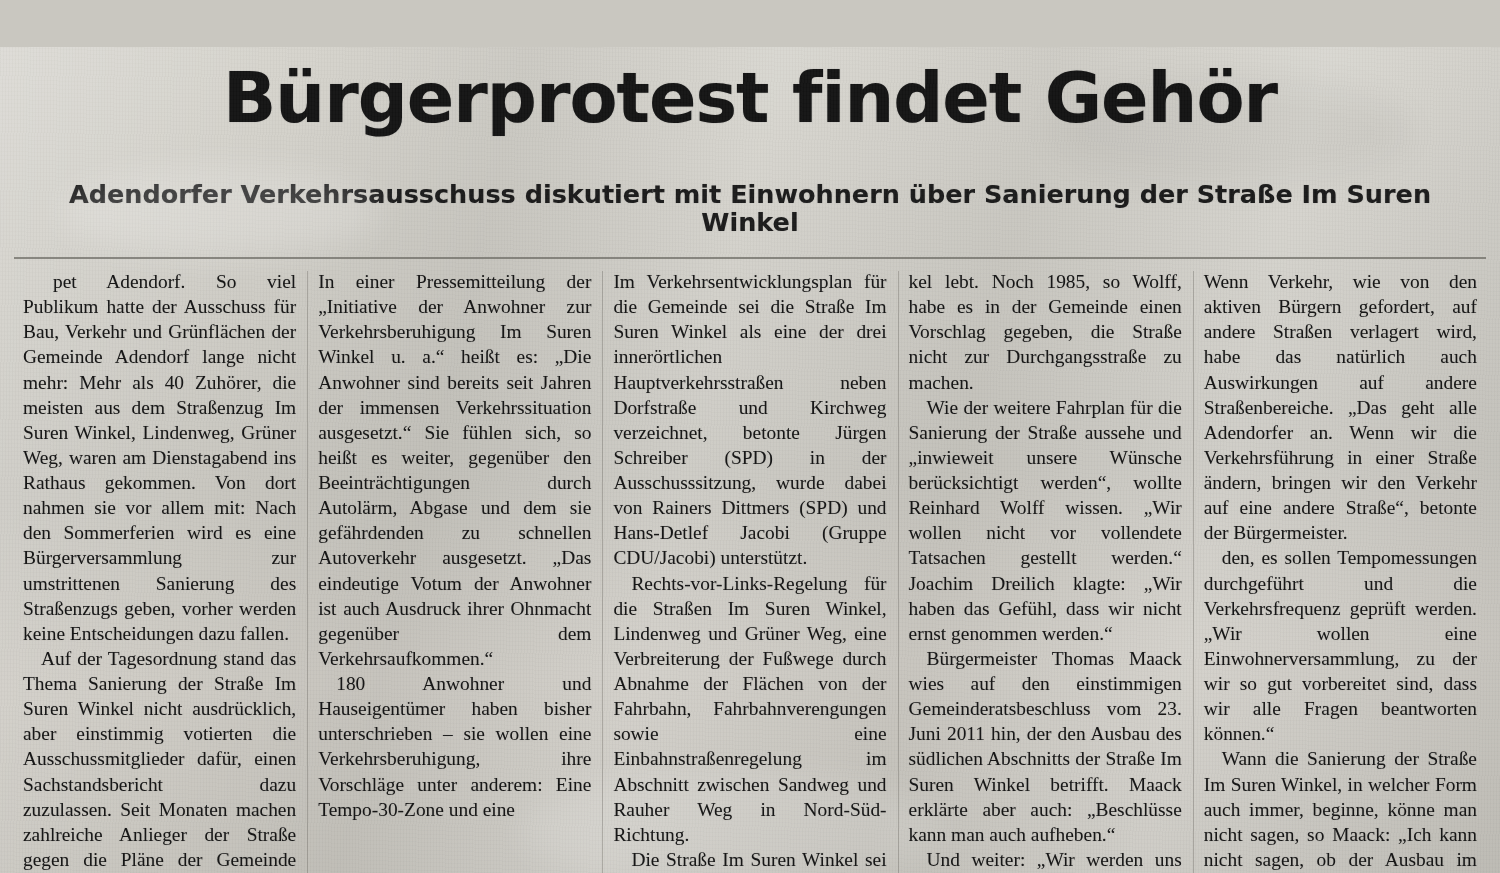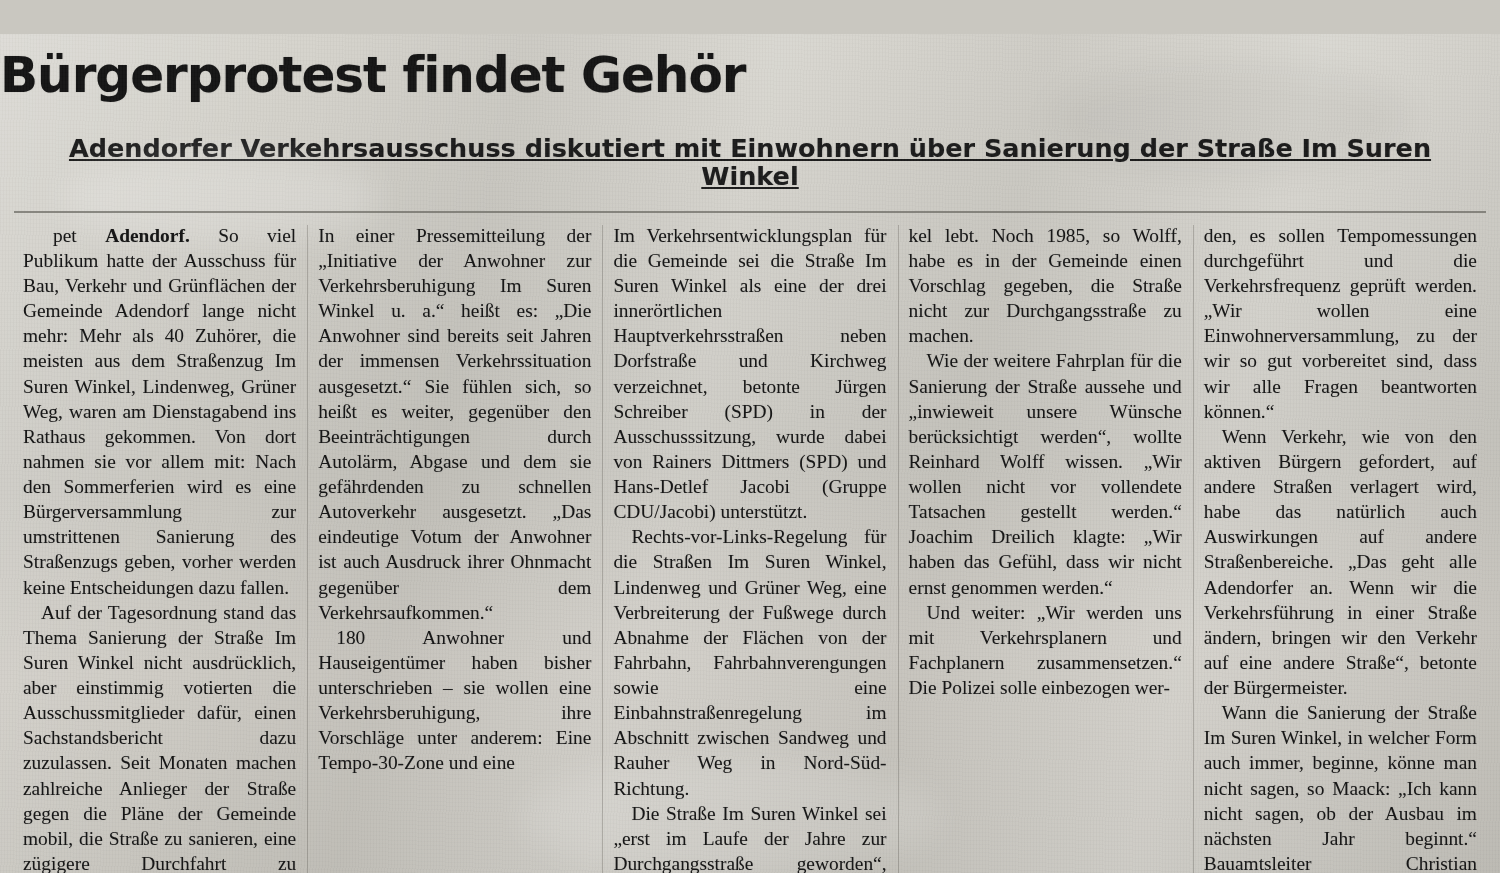--- a/index.html
+++ b/index.html
@@ -27,40 +27,40 @@
   .grain {
     position: absolute;
     inset: 0;
     pointer-events: none;
     opacity: 0.5;
     background-image:
       repeating-linear-gradient(91deg, rgba(0,0,0,0.035) 0 1px, rgba(255,255,255,0.028) 1px 3px),
       repeating-linear-gradient(2deg, rgba(0,0,0,0.025) 0 1px, rgba(255,255,255,0.02) 1px 4px);
   }
   .headline {
+    text-align: center;
     font-family: "DejaVu Sans", sans-serif;
     font-weight: bold;
-    font-size: 50px;
+    font-size: 70px;
     letter-spacing: -1px;
     line-height: 1.0;
     padding-top: 16px;
     color: #141414;
     text-shadow: 0 0 1px rgba(60,60,60,0.45);
   }
   .subhead {
     text-align: center;
     font-family: "DejaVu Sans", sans-serif;
     font-weight: bold;
     font-size: 25.5px;
     line-height: 1.1;
     margin-top: 34px;
     color: #1b1b1b;
     padding: 0 60px;
     text-shadow: 0 0 1px rgba(70,70,70,0.35);
-    text-decoration: underline;
   }
   .rule {
     height: 2px;
     background: #6e6c66;
     margin: 14px 14px 0 14px;
     opacity: 0.75;
   }
   .columns {
     display: flex;
     margin: 10px 12px 0 12px;
@@ -93,21 +93,21 @@
     text-shadow: 0 0 1px rgba(80,80,80,0.25);
   }
   .col p + p {
     text-indent: 18px;
     font-family: Liberation Serif, serif;
   }
   .col p.first {
     text-indent: 30px;
   }
   .col p b {
-    font-weight: bold;
+    font-weight: normal;
   }
   .smudge {
     position: absolute;
     pointer-events: none;
     border-radius: 50%;
     filter: blur(16px);
   }
   .s1 { left: 60px; top: 120px; width: 320px; height: 90px; background: rgba(255,255,255,0.18); }
   .s2 { right: 90px; top: 30px; width: 360px; height: 110px; background: rgba(0,0,0,0.035); }
   .s3 { left: 520px; bottom: 30px; width: 420px; height: 120px; background: rgba(255,255,255,0.12); }
@@ -135,21 +135,22 @@
       <p>180 Anwohner und Hauseigentümer haben bisher unterschrieben – sie wollen eine Verkehrsberuhigung, ihre Vorschläge unter anderem: Eine Tempo-30-Zone und eine</p>
     </div>
     <div class="col">
       <p>Im Verkehrsentwicklungsplan für die Gemeinde sei die Straße Im Suren Winkel als eine der drei innerörtlichen Hauptverkehrsstraßen neben Dorfstraße und Kirchweg verzeichnet, betonte Jürgen Schreiber (SPD) in der Ausschusssitzung, wurde dabei von Rainers Dittmers (SPD) und Hans-Detlef Jacobi (Gruppe CDU/Jacobi) unterstützt.</p>
       <p>Rechts-vor-Links-Regelung für die Straßen Im Suren Winkel, Lindenweg und Grüner Weg, eine Verbreiterung der Fußwege durch Abnahme der Flächen von der Fahrbahn, Fahrbahnverengungen sowie eine Einbahnstraßenregelung im Abschnitt zwischen Sandweg und Rauher Weg in Nord-Süd-Richtung.</p>
       <p>Die Straße Im Suren Winkel sei „erst im Laufe der Jahre zur Durchgangsstraße geworden“, entgegnete Reinhard Wolff, dessen Mutter Im Suren Win-</p>
     </div>
     <div class="col">
       <p>kel lebt. Noch 1985, so Wolff, habe es in der Gemeinde einen Vorschlag gegeben, die Straße nicht zur Durchgangsstraße zu machen.</p>
       <p>Wie der weitere Fahrplan für die Sanierung der Straße aussehe und „inwieweit unsere Wünsche berücksichtigt werden“, wollte Reinhard Wolff wissen. „Wir wollen nicht vor vollendete Tatsachen gestellt werden.“ Joachim Dreilich klagte: „Wir haben das Gefühl, dass wir nicht ernst genommen werden.“</p>
+      <p>Bürgermeister Thomas Maack wies auf den einstimmigen Gemeinderatsbeschluss vom 23. Juni 2011 hin, der den Ausbau des südlichen Abschnitts der Straße Im Suren Winkel betrifft. Maack erklärte aber auch: „Beschlüsse kann man auch aufheben.“</p>
       <p>Und weiter: „Wir werden uns mit Verkehrsplanern und Fachplanern zusammensetzen.“ Die Polizei solle einbezogen wer-</p>
     </div>
     <div class="col">
+      <p>Wenn Verkehr, wie von den aktiven Bürgern gefordert, auf andere Straßen verlagert wird, habe das natürlich auch Auswirkungen auf andere Straßenbereiche. „Das geht alle Adendorfer an. Wenn wir die Verkehrsführung in einer Straße ändern, bringen wir den Verkehr auf eine andere Straße“, betonte der Bürgermeister.</p>
       <p>den, es sollen Tempomessungen durchgeführt und die Verkehrsfrequenz geprüft werden. „Wir wollen eine Einwohnerversammlung, zu der wir so gut vorbereitet sind, dass wir alle Fragen beantworten können.“</p>
-      <p>Wenn Verkehr, wie von den aktiven Bürgern gefordert, auf andere Straßen verlagert wird, habe das natürlich auch Auswirkungen auf andere Straßenbereiche. „Das geht alle Adendorfer an. Wenn wir die Verkehrsführung in einer Straße ändern, bringen wir den Verkehr auf eine andere Straße“, betonte der Bürgermeister.</p>
       <p>Wann die Sanierung der Straße Im Suren Winkel, in welcher Form auch immer, beginne, könne man nicht sagen, so Maack: „Ich kann nicht sagen, ob der Ausbau im nächsten Jahr beginnt.“ Bauamtsleiter Christian Ninnemann erklärte, ein Ausbau sei auch in 2016 noch denkbar.</p>
     </div>
   </div>
 </div>
 
 </body></html>

